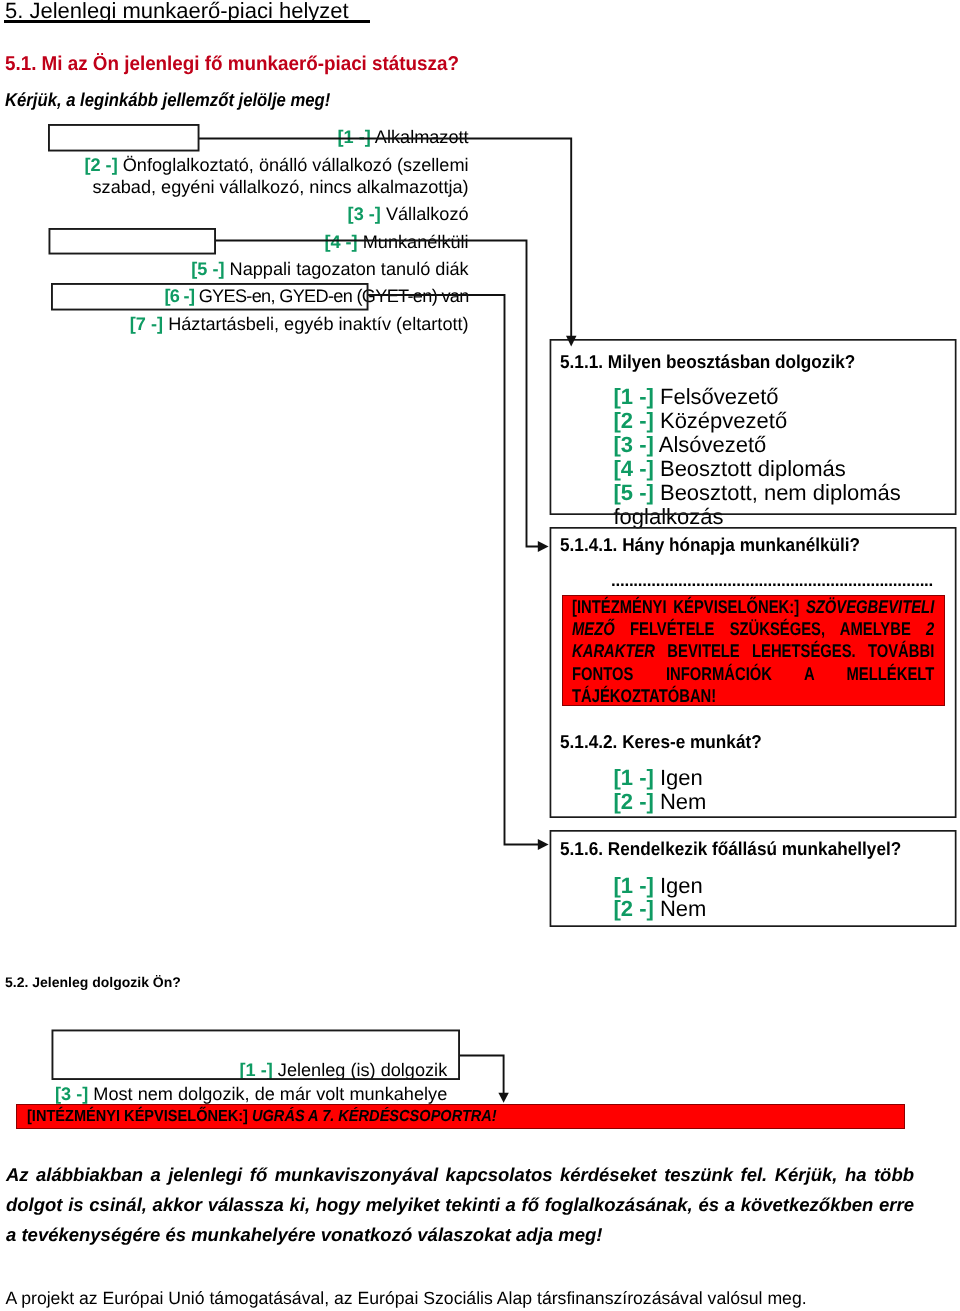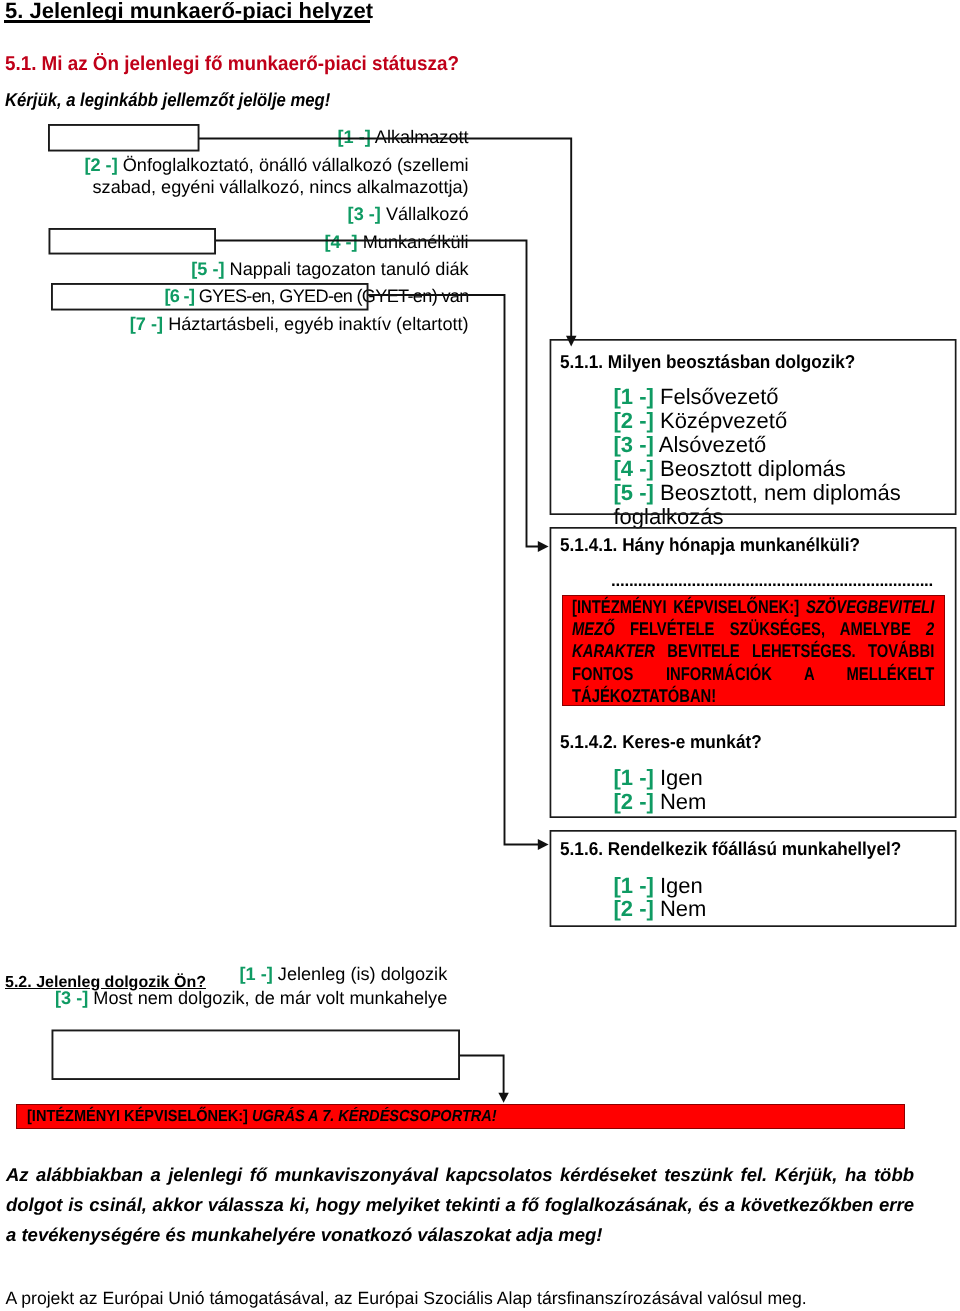--- a/index.html
+++ b/index.html
@@ -3,21 +3,21 @@
 <meta charset="utf-8">
 <style>
   html,body{margin:0;padding:0;}
   body{width:960px;height:1311px;background:#ffffff;position:relative;
        font-family:"Liberation Sans",sans-serif;color:#000;overflow:hidden;
        -webkit-font-smoothing:antialiased;text-rendering:geometricPrecision;transform:translateZ(0);}
   .abs{position:absolute;white-space:pre;}
   .num{color:#0f9b63;font-weight:bold;}
 
   
-  #h-main{left:5px;top:0px;font-size:22px;font-weight:bold;line-height:22px;}
+  #h-main{left:5px;top:0px;font-size:22px;font-weight:normal;line-height:22px;}
   #h-main-ul{position:absolute;left:4px;top:20px;width:366px;height:3.2px;background:#000;}
   #h-sub{left:4.5px;top:54px;font-size:20px;line-height:20px;font-weight:bold;color:#c00019;transform:scaleX(0.941);transform-origin:0 0;}
   #h-instr{left:5.4px;top:91.2px;font-size:18.6px;line-height:18.6px;font-weight:bold;font-style:italic;transform:scaleX(0.897);transform-origin:0 0;}
 
   
   .opt{font-size:18.15px;text-align:right;}
   #opts1{left:55px;top:126.2px;line-height:22.2px;}
   #opts1 > div{margin-bottom:5.2px;}
   #opts1 .cont{padding-left:37.5px;margin-top:-5.2px;}
   svg.arrow{position:absolute;overflow:visible;pointer-events:none;}
@@ -68,22 +68,22 @@
     <div><span class="num">[1 -]</span> <span>Igen</span></div>
     <div><span class="num">[2 -]</span> <span>Nem</span></div>
   </div>
 
 <div class="qtitle" style="left:560px;top:840px;">5.1.6. Rendelkezik főállású munkahellyel?</div>
 <div class="qlist" style="left:613.5px;top:873.5px;">
     <div><span class="num">[1 -]</span> <span>Igen</span></div>
     <div><span class="num">[2 -]</span> <span>Nem</span></div>
   </div>
 
-<div class="abs" id="h52" style="left:5px;top:974px;font-size:16px;font-weight:bold;text-decoration:underline;">5.2. Jelenleg dolgozik Ön?</div>
-<div class="abs opt" id="opts52" style="left:55px;top:962px;line-height:24.05px;"><div><span class="num">[1 -]</span> <span>Jelenleg (is) dolgozik</span></div><div><span class="num">[3 -]</span> <span>Most nem dolgozik, de már volt munkahelye</span></div></div>
+<div class="abs" id="h52" style="left:5px;top:974px;font-size:14px;font-weight:bold;">5.2. Jelenleg dolgozik Ön?</div>
+<div class="abs opt" id="opts52" style="left:55px;top:1058px;line-height:24.05px;"><div><span class="num">[1 -]</span> <span>Jelenleg (is) dolgozik</span></div><div><span class="num">[3 -]</span> <span>Most nem dolgozik, de már volt munkahelye</span></div></div>
 
 <div class="redbox" style="left:16px;top:1104px;width:889px;height:24.5px;"></div>
 <div class="abs" id="jumptxt" style="left:27px;top:1108px;font-size:16px;font-weight:bold;transform:scaleX(0.9105);transform-origin:0 0;"><span>[INTÉZMÉNYI KÉPVISELŐNEK:] </span><i>UGRÁS A 7. KÉRDÉSCSOPORTRA!</i></div>
 
 <div id="para" style="left:6px;top:1160px;width:908px;">Az alábbiakban a jelenlegi fő munkaviszonyával kapcsolatos kérdéseket teszünk fel. Kérjük, ha több dolgot is csinál, akkor válassza ki, hogy melyiket tekinti a fő foglalkozásának, és a következőkben erre a tevékenységére és munkahelyére vonatkozó válaszokat adja meg!</div>
 <div id="footer" style="left:5.5px;top:1288px;">A projekt az Európai Unió támogatásával, az Európai Szociális Alap társfinanszírozásával valósul meg.</div>
 
 <svg class="arrow" width="960" height="1311" style="left:0;top:0;" viewBox="0 0 960 1311">
   <g fill="none" stroke="#111111" stroke-width="1.9">
 

